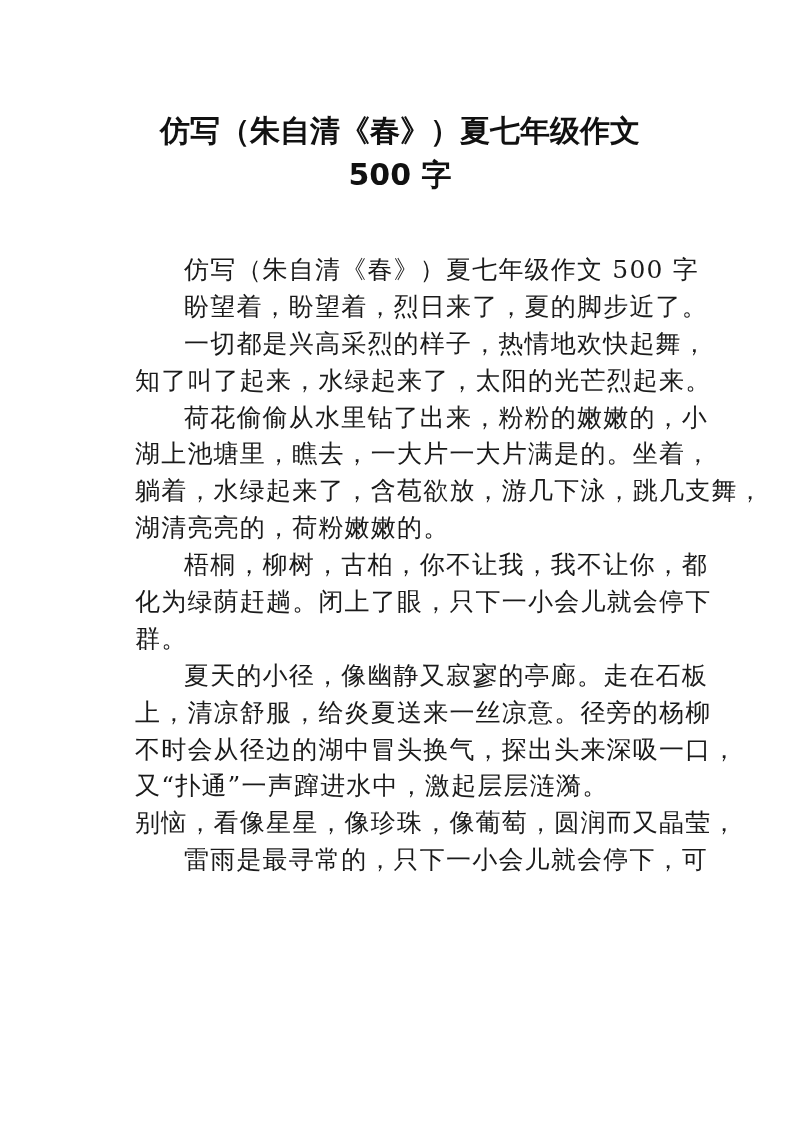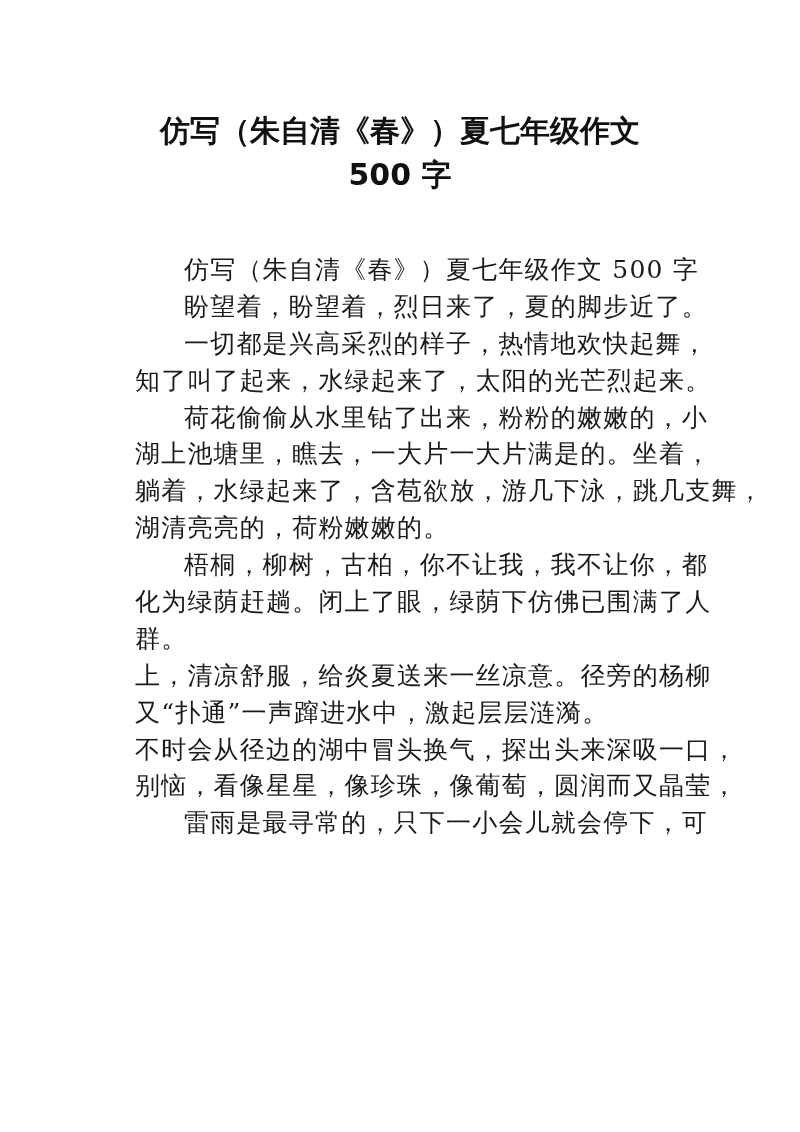--- a/index.html
+++ b/index.html
@@ -32,21 +32,22 @@
   <div class="body-text">
     <span class="line indent">仿写（朱自清《春》）夏七年级作文 500 字</span>
     <span class="line indent">盼望着，盼望着，烈日来了，夏的脚步近了。</span>
     <span class="line indent">一切都是兴高采烈的样子，热情地欢快起舞，</span>
     <span class="line">知了叫了起来，水绿起来了，太阳的光芒烈起来。</span>
     <span class="line indent">荷花偷偷从水里钻了出来，粉粉的嫩嫩的，小</span>
     <span class="line">湖上池塘里，瞧去，一大片一大片满是的。坐着，</span>
     <span class="line">躺着，水绿起来了，含苞欲放，游几下泳，跳几支舞，</span>
     <span class="line">湖清亮亮的，荷粉嫩嫩的。</span>
     <span class="line indent">梧桐，柳树，古柏，你不让我，我不让你，都</span>
-    <span class="line">化为绿荫赶趟。闭上了眼，绿荫下仿佛已围满了人</span>
+    <span class="line">化为绿荫赶趟。闭上了眼，只下一小会儿就会停下</span>
     <span class="line">群。</span>
+    <span class="line indent">夏天的小径，像幽静又寂寥的亭廊。走在石板</span>
     <span class="line">上，清凉舒服，给炎夏送来一丝凉意。径旁的杨柳</span>
+    <span class="line">不时会从径边的湖中冒头换气，探出头来深吸一口，</span>
     <span class="line">又“扑通”一声蹿进水中，激起层层涟漪。</span>
-    <span class="line">不时会从径边的湖中冒头换气，探出头来深吸一口，</span>
     <span class="line">别恼，看像星星，像珍珠，像葡萄，圆润而又晶莹，</span>
     <span class="line indent">雷雨是最寻常的，只下一小会儿就会停下，可</span>
   </div>
 </div>
 
 </body></html>

